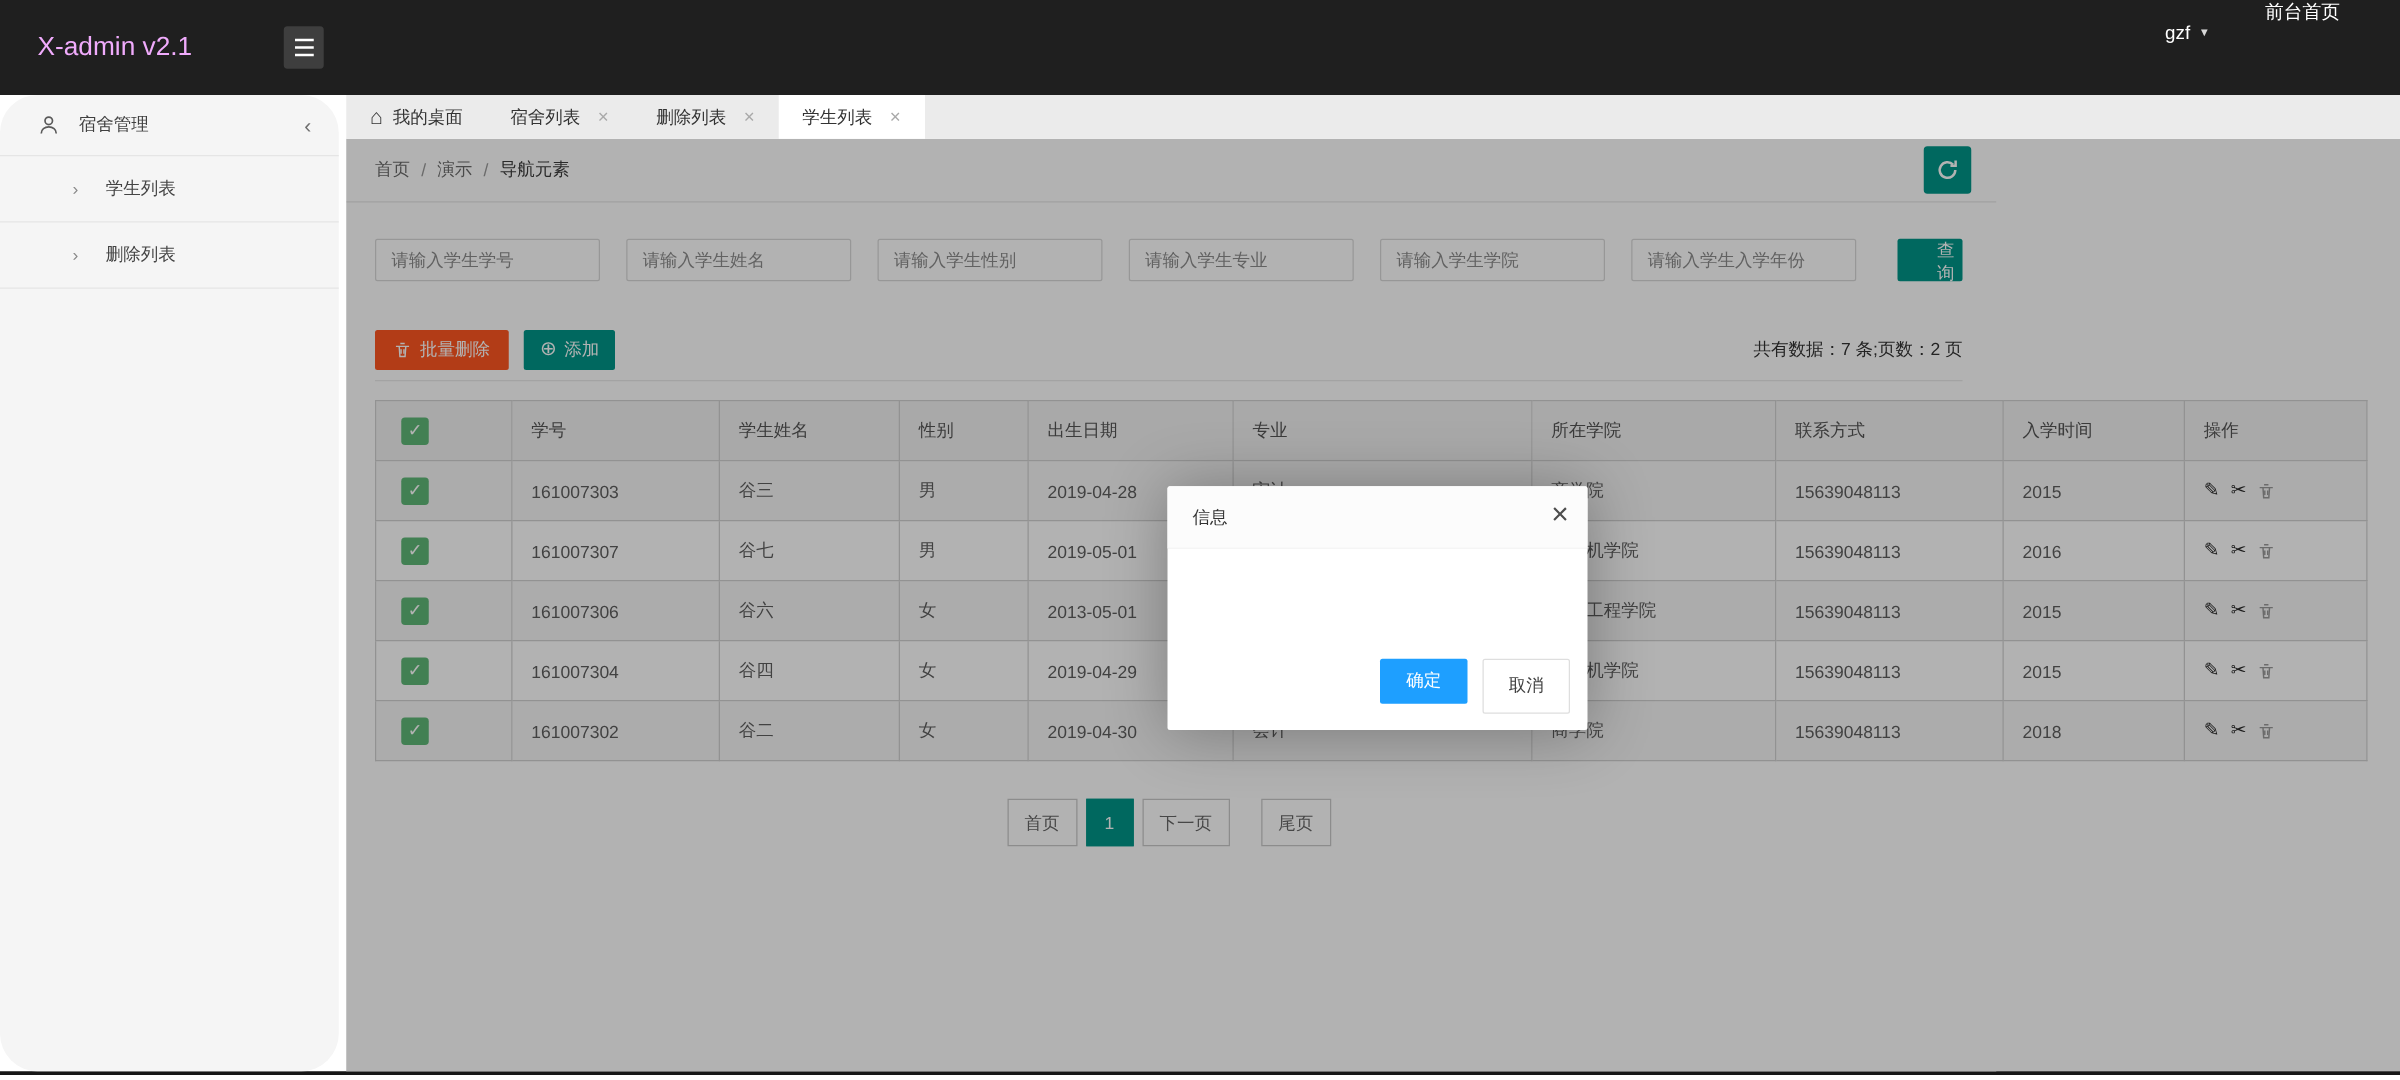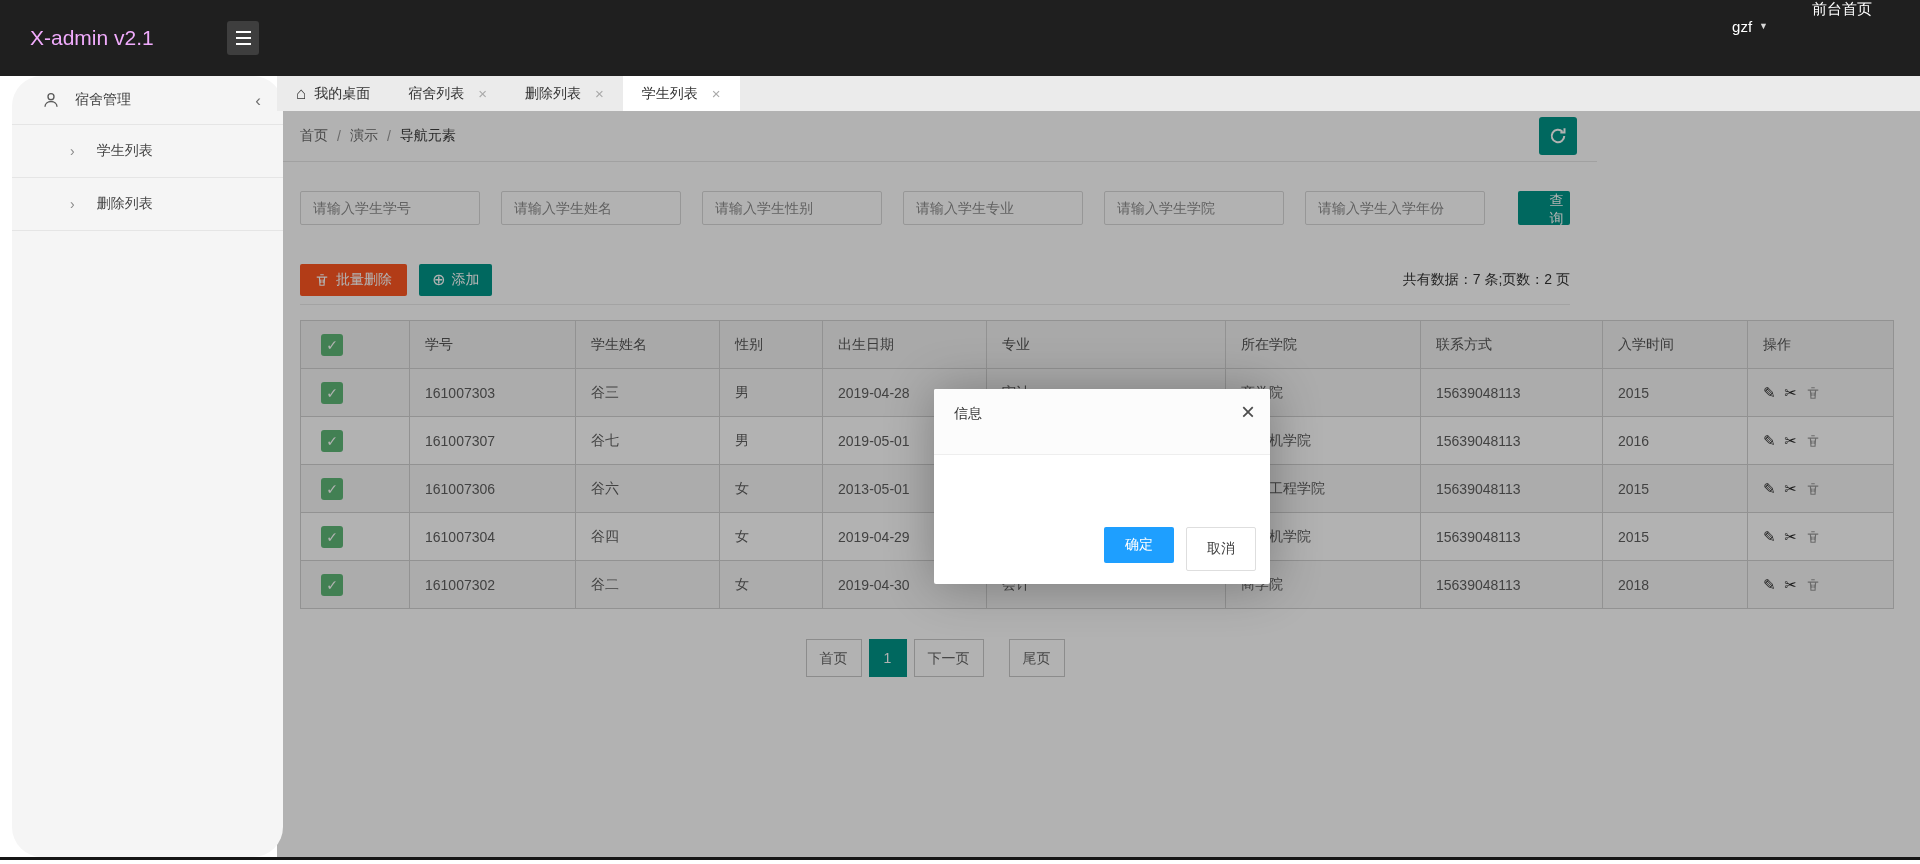--- a/index.html
+++ b/index.html
@@ -12,21 +12,21 @@
   .topbar{position:absolute;left:0;top:0;width:1920px;height:76px;background:#1f1f1f;color:#fff;z-index:20;}
   .brand{position:absolute;left:30px;top:0;line-height:76px;font-size:21px;color:#f0abfc;}
   .fold-btn{position:absolute;left:227px;top:21px;width:32px;height:34px;background:#3e3e3e;border-radius:3px;
     display:flex;flex-direction:column;justify-content:center;align-items:center;gap:4px;cursor:pointer;}
   .fold-btn i{display:block;width:15px;height:2px;background:#fff;}
   .topbar-right{position:absolute;right:48px;top:0;height:52px;display:flex;gap:44px;font-size:15px;}
   .user-menu{display:flex;align-items:center;gap:7px;cursor:pointer;}
   .caret{font-size:9px;color:#d8d8d8;}
   .front-link{color:#fff;cursor:pointer;}
   
-  .sidebar{position:absolute;left:12px;top:76px;width:271px;height:781px;background:#f5f5f5;z-index:15;border-radius:30px;}
+  .sidebar{position:absolute;left:0;top:76px;width:271px;height:781px;background:#f5f5f5;z-index:15;border-radius:30px;}
   .side-item{height:48px;display:flex;align-items:center;padding:0 22px 0 30px;font-size:14px;color:#404040;cursor:pointer;}
   .side-item .lbl{flex:1;margin-left:15px;}
   .side-item .chev{color:#6f6f6f;font-size:17px;line-height:1;}
   .chev-down{display:inline-block;transform:rotate(-90deg);}
   .bb{border-bottom:1px solid #e5e5e5;}
   .side-sub{height:52px;display:flex;align-items:center;padding-left:58px;font-size:14px;color:#444;cursor:pointer;}
   .side-sub .sub-arrow{color:#8a8a8a;font-size:14px;margin-right:22px;}
   
   .tabbar{position:absolute;left:277px;top:76px;width:1643px;height:35px;background:#ebebeb;display:flex;z-index:15;}
   .tab{display:flex;align-items:center;padding:0 19px;font-size:14px;color:#333;cursor:pointer;white-space:nowrap;}
@@ -68,21 +68,21 @@
   .op-del{color:#9a9a9a;display:flex;align-items:center;}
   .pagination{margin-top:30px;display:flex;justify-content:center;gap:7px;}
   .page-btn{box-sizing:border-box;min-width:38px;padding:0 13px;height:38px;line-height:36px;background:#fff;border:1px solid #c9c9c9;
     color:#666;font-size:14px;text-align:center;cursor:pointer;}
   .page-btn.active{background:#009688;border-color:#009688;color:#fff;}
   .page-btn.gap{margin-left:18px;}
   
   .overlay{position:absolute;left:277px;top:111px;width:1643px;height:746px;background:rgba(0,0,0,0.30);z-index:5;}
   .modal{position:absolute;left:934px;top:389px;width:336px;height:195px;background:#fff;z-index:10;border-radius:2px;
     box-shadow:1px 1px 50px rgba(0,0,0,.3);}
-  .modal-hd{height:49px;line-height:49px;padding:0 50px 16px 20px;border-bottom:1px solid #eee;font-size:14px;color:#333;background:#fcfcfc;border-radius:2px 2px 0 0;}
+  .modal-hd{height:49px;line-height:49px;padding:0 50px 0 20px;border-bottom:1px solid #eee;font-size:14px;color:#333;background:#fcfcfc;border-radius:2px 2px 0 0;}
   .modal-close{position:absolute;right:15px;top:11px;font-size:24px;font-weight:300;color:#4d4d4d;line-height:1;cursor:pointer;background:none;border:none;padding:0;font-family:inherit;}
   .modal-bd{padding:32px 20px 0;font-size:14px;color:#333;}
   .modal-ft{position:absolute;right:14px;bottom:13px;display:flex;gap:12px;}
   .btn-confirm{width:70px;height:36px;background:#1e9fff;color:#fff;border:none;border-radius:2px;font-size:14px;cursor:pointer;font-family:inherit;}
   .btn-cancel{width:70px;height:44px;box-sizing:border-box;background:#fff;color:#404040;border:1px solid #dedede;border-radius:2px;font-size:14px;cursor:pointer;font-family:Liberation Sans, sans-serif;}
   
   .footline{position:absolute;left:0;top:857px;width:1920px;height:3px;background:#161616;}
   svg{display:block;}
 </style>
 </head>

